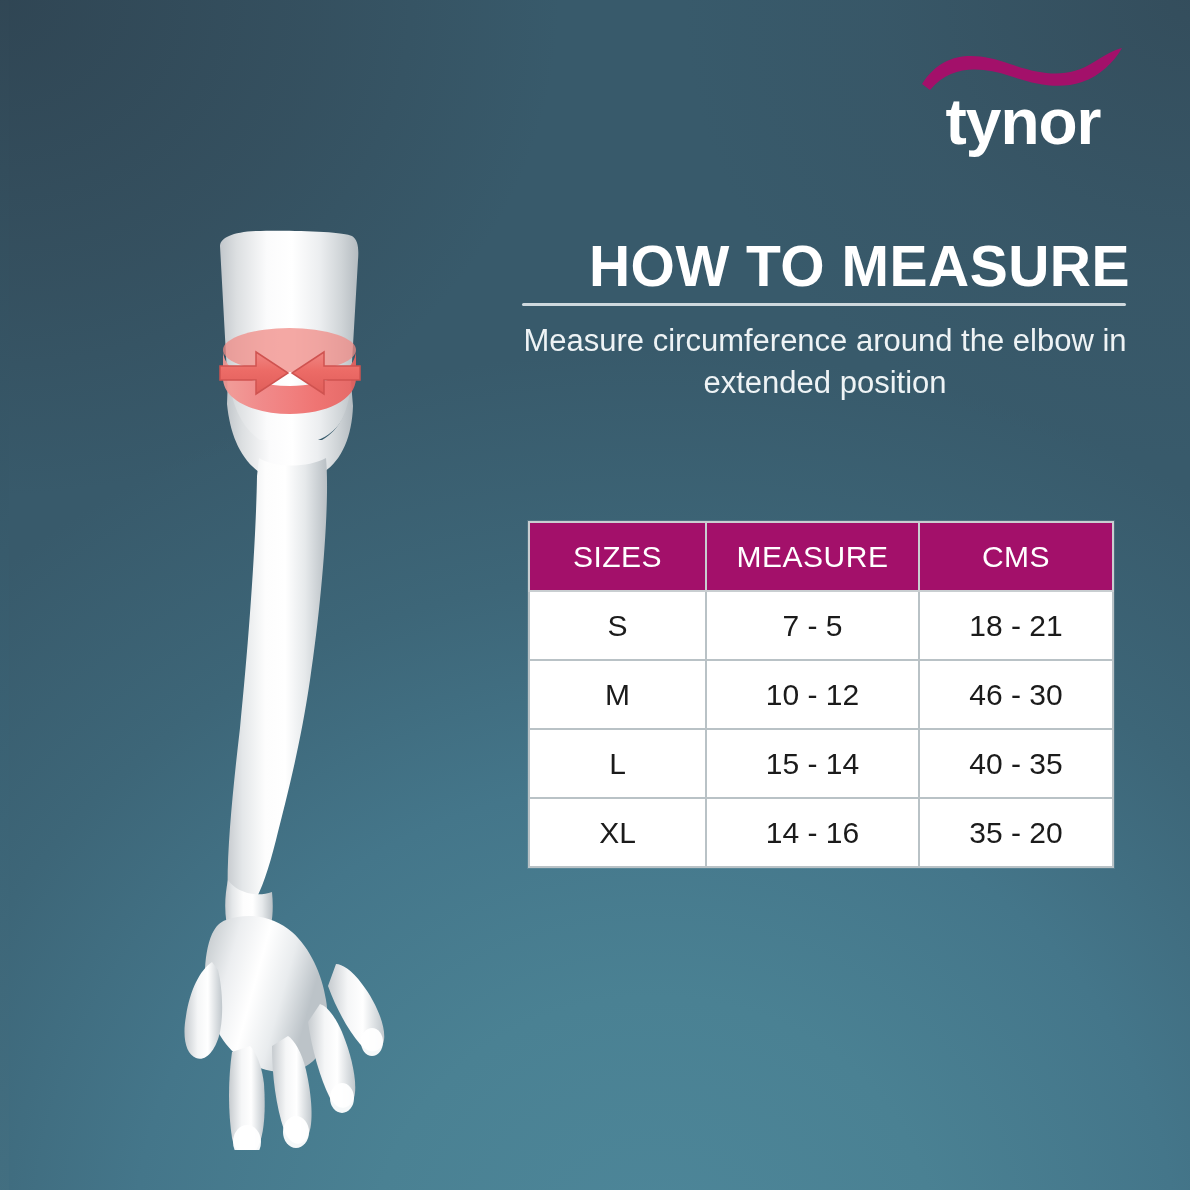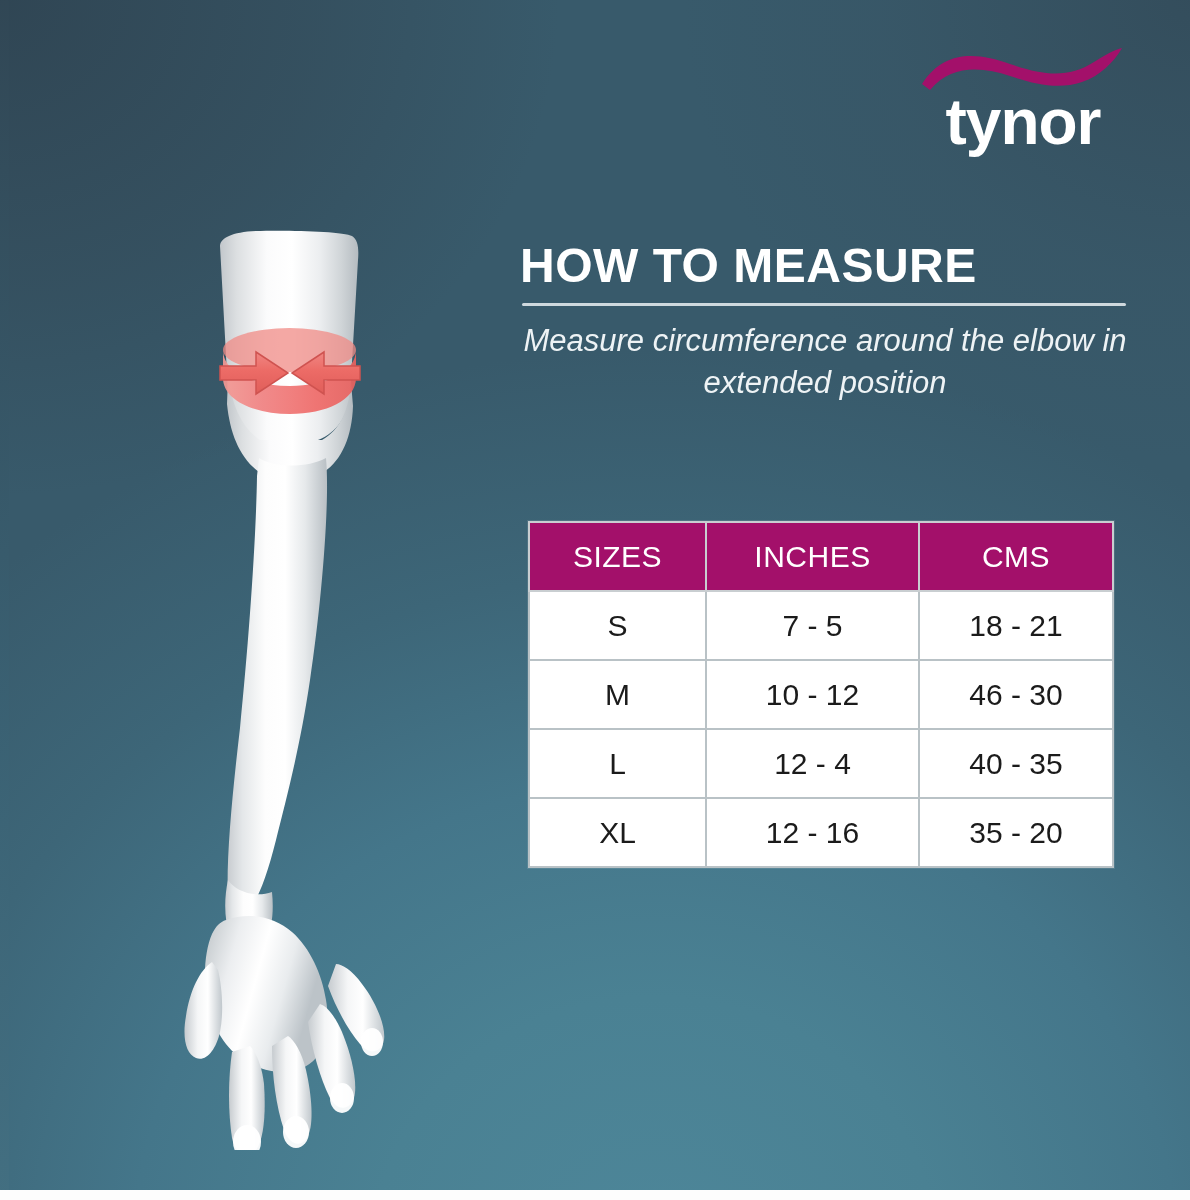--- a/index.html
+++ b/index.html
@@ -87,23 +87,23 @@
     height: 950px;
   }
   .arm-svg { display:block; }
 
   
   .headline {
     position: absolute;
     left: 520px;
     top: 238px;
     width: 610px;
-    text-align: left;
+    text-align: right;
     color: #ffffff;
-    font-size: 48px;
+    font-size: 57px;
     font-weight: bold;
     letter-spacing: 0.5px;
     line-height: 56px;
   }
   .hr {
     position: absolute;
     left: 522px;
     top: 303px;
     width: 604px;
     height: 3px;
@@ -113,21 +113,20 @@
   .subtext {
     position: absolute;
     left: 515px;
     top: 320px;
     width: 620px;
     text-align: center;
     color: #eef3f5;
     font-size: 31px;
     line-height: 42px;
     font-weight: normal;
-    font-style: italic;
   }
 
   
   .size-table {
     position: absolute;
     left: 528px;
     top: 521px;
     width: 584px;
     border-collapse: collapse;
     table-layout: fixed;
@@ -318,41 +317,41 @@
 
   <table class="size-table">
     <colgroup>
       <col class="c1">
         <col class="c2">
         <col class="c3">
     </colgroup>
     <thead>
       <tr>
         <th>SIZES</th>
-        <th>INCHES</th>
+        <th>MEASURE</th>
         <th>CMS</th>
       </tr>
     </thead>
     <tbody>
       <tr>
         <td>S</td>
         <td>7 - 5</td>
         <td>18 - 21</td>
       </tr>
       <tr>
         <td>M</td>
         <td>10 - 12</td>
         <td>46 - 30</td>
       </tr>
       <tr>
         <td>L</td>
-        <td>12 - 4</td>
+        <td>15 - 14</td>
         <td>40 - 35</td>
       </tr>
       <tr>
         <td>XL</td>
-        <td>12 - 16</td>
+        <td>14 - 16</td>
         <td>35 - 20</td>
       </tr>
     </tbody>
   </table>
 
 </div>
 
 </body></html>

